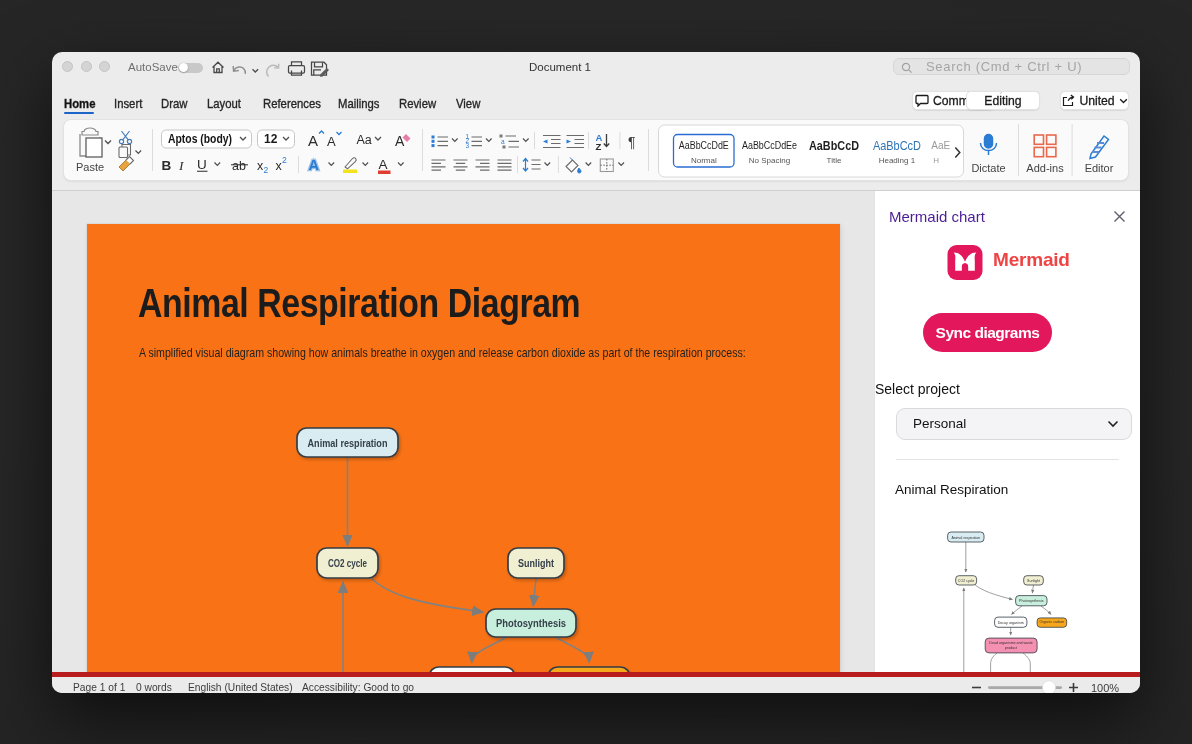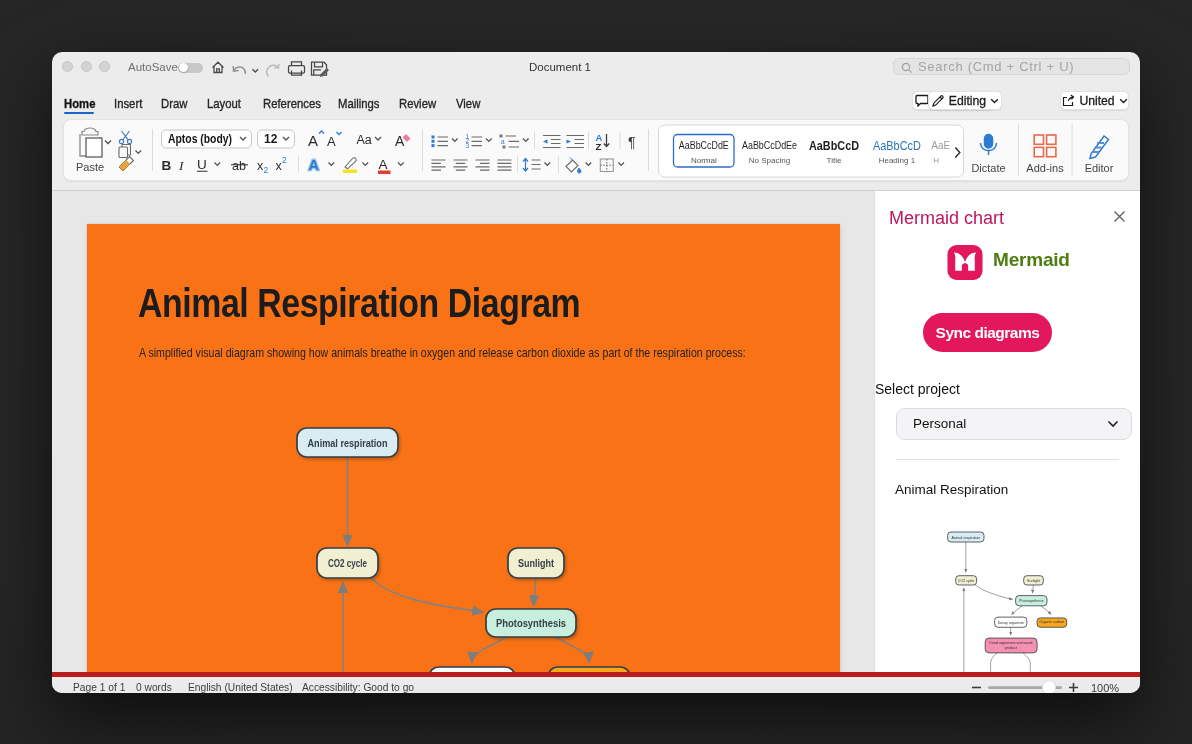--- a/index.html
+++ b/index.html
@@ -59,40 +59,40 @@
       <path d="M106.8 18 L106.8 12.8 L114 12.8"></path>
     </g>
     <path d="M113.5 17.2 L119.8 10.9 L122 13.1 L115.7 19.4 L112.9 19.8 Z" fill="#5b5b5b"></path>
   </svg>
   <div id="doctitle">Document 1</div>
   <div id="search">
     <svg class="abs" style="left:7px;top:3px;" width="12" height="12" viewBox="0 0 12 12">
         <circle cx="5" cy="5" r="3.6" fill="none" stroke="#a2a2a2" stroke-width="1.2"></circle>
         <path d="M7.8 7.8 L10.6 10.6" stroke="#a2a2a2" stroke-width="1.2"></path>
       </svg>
-    <span style="margin-left:24px;">Search (Cmd + Ctrl + U)</span>
+    <span style="margin-left:32px;">Search (Cmd + Ctrl + U)</span>
   </div>
 
   <span class="tab" style="left:12px;font-weight:700;color:#111;">Home</span>
   <div class="abs" style="left:12px;top:59.5px;width:30px;height:2.5px;background:#1b64c8;border-radius:2px;"></div>
   <span class="tab" style="left:62px;">Insert</span>
   <span class="tab" style="left:109px;">Draw</span>
   <span class="tab" style="left:155px;">Layout</span>
   <span class="tab" style="left:211px;">References</span>
   <span class="tab" style="left:286px;">Mailings</span>
   <span class="tab" style="left:347px;">Review</span>
   <span class="tab" style="left:404px;">View</span>
 
   <div class="chipbtn" style="left:860px;width:83px;">
     <svg width="14" height="13" viewBox="0 0 14 13" style="margin-right:4px;">
         <path d="M2 1.5 L12 1.5 C12.5 1.5 13 2 13 2.5 L13 8.5 C13 9 12.5 9.5 12 9.5 L5.5 9.5 L3 12 L3 9.5 L2 9.5 C1.5 9.5 1 9 1 8.5 L1 2.5 C1 2 1.5 1.5 2 1.5 Z" fill="none" stroke="#1b1b1b" stroke-width="1.3"></path>
       </svg>
     <span>Comments</span>
   </div>
-  <div class="chipbtn" style="left:876px;width:74px;">
+  <div class="chipbtn" style="left:914px;width:74px;flex-direction:column;">
     <svg width="14" height="14" viewBox="0 0 14 14" style="margin-right:4px;">
         <path d="M2 12 L2.8 9.2 L9.8 2.2 C10.3 1.7 11.2 1.7 11.7 2.2 C12.2 2.7 12.2 3.6 11.7 4.1 L4.7 11.1 Z M9 3 L10.9 4.9" fill="none" stroke="#1b1b1b" stroke-width="1.2"></path>
       </svg>
     <span>Editing</span>
     <svg width="9" height="6" viewBox="0 0 9 6" style="margin-left:4px;">
         <path d="M1.2 1.2 L4.5 4.5 L7.8 1.2" fill="none" stroke="#1b1b1b" stroke-width="1.3"></path>
       </svg>
   </div>
   <div class="chipbtn" style="left:1008px;width:69px;">
     <svg width="14" height="13" viewBox="0 0 14 13" style="margin-right:4px;">
@@ -362,30 +362,30 @@
         </g>
         <g font-size="11" font-weight="bold" fill="#35404a" text-anchor="middle">
           <text x="260.5" y="222.5" textLength="80" lengthAdjust="spacingAndGlyphs">Animal respiration</text>
           <text x="260.5" y="343" textLength="39" lengthAdjust="spacingAndGlyphs">CO2 cycle</text>
           <text x="449" y="343" textLength="36" lengthAdjust="spacingAndGlyphs">Sunlight</text>
           <text x="444" y="403" textLength="70" lengthAdjust="spacingAndGlyphs">Photosynthesis</text>
         </g>
       </svg>
     </div>
     <div id="panel">
-      <div style="position:absolute;left:14px;top:17px;font-size:18px;color:#be185d;">Mermaid chart</div>
+      <div style="position:absolute;left:14px;top:17px;font-size:15px;color:#4c1d95;">Mermaid chart</div>
       <svg style="position:absolute;left:237px;top:18px;" width="15" height="15" viewBox="0 0 15 15">
           <path d="M2.5 2.5 L12.5 12.5 M12.5 2.5 L2.5 12.5" stroke="#5e5e6e" stroke-width="1.4"></path>
         </svg>
 
       <svg style="position:absolute;left:72px;top:54px;" width="36" height="35" viewBox="0 0 100 100">
         <rect x="0" y="0" width="100" height="100" rx="26" fill="#e2175c"></rect>
         <path d="M50 48 C45 35 37 26.5 29 23 C25.5 22 21.5 21.7 18 21.5 C24.5 30.5 22 39 22 46 L22 73.5 L41 73.5 L41 61 C41 55.5 44.5 52.5 50 51.5 C55.5 52.5 59 55.5 59 61 L59 73.5 L78 73.5 L78 46 C78 39 75.5 30.5 82 21.5 C78.5 21.7 74.5 22 71 23 C63 26.5 55 35 50 48 Z" fill="#fff"></path>
       </svg>
-      <div style="position:absolute;left:118px;top:59px;font-size:19px;line-height:19px;font-weight:700;color:#4d7c0f;letter-spacing:-0.2px;">Mermaid</div>
+      <div style="position:absolute;left:118px;top:59px;font-size:19px;line-height:19px;font-weight:700;color:#ef4444;letter-spacing:-0.2px;">Mermaid</div>
       <div style="position:absolute;left:48px;top:122px;width:129px;height:39px;border-radius:20px;background:#e2175c;color:#fff;font-size:15.5px;letter-spacing:-0.5px;font-weight:700;display:flex;align-items:center;justify-content:center;">Sync diagrams</div>
       <div style="position:absolute;left:0;top:190px;width:266px;text-align:left;font-size:14px;color:#111;">Select project</div>
       <div style="position:absolute;left:21px;top:217px;width:236px;height:32px;border-radius:9px;background:#f4f4f6;border:1px solid #dadade;">
         <span style="position:absolute;left:16px;top:7px;font-size:13.5px;color:#111;">Personal</span>
         <svg style="position:absolute;right:12px;top:11px;" width="12" height="8" viewBox="0 0 12 8">
             <path d="M1.5 1.5 L6 6 L10.5 1.5" fill="none" stroke="#222" stroke-width="1.6"></path>
           </svg>
       </div>
       <div style="position:absolute;left:21px;top:268px;width:223px;height:1px;background:#e4e4e4;"></div>
       <div style="position:absolute;left:20px;top:291px;font-size:13.5px;color:#111;">Animal Respiration</div>

